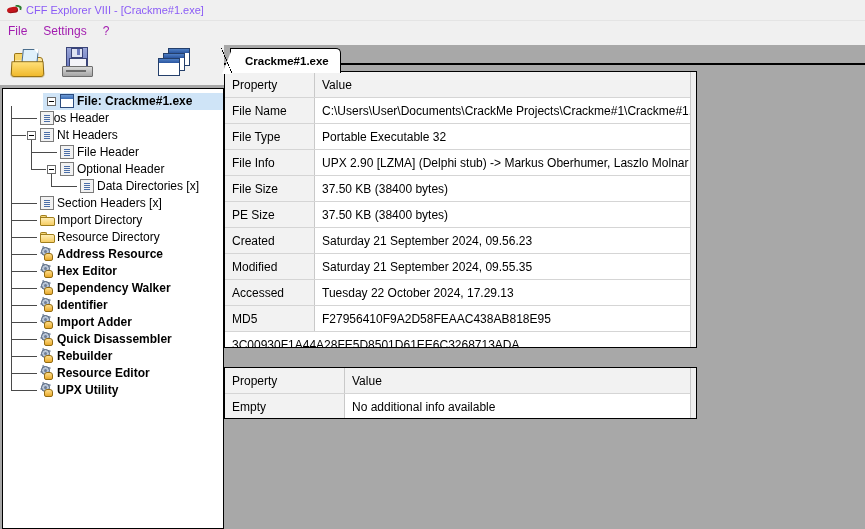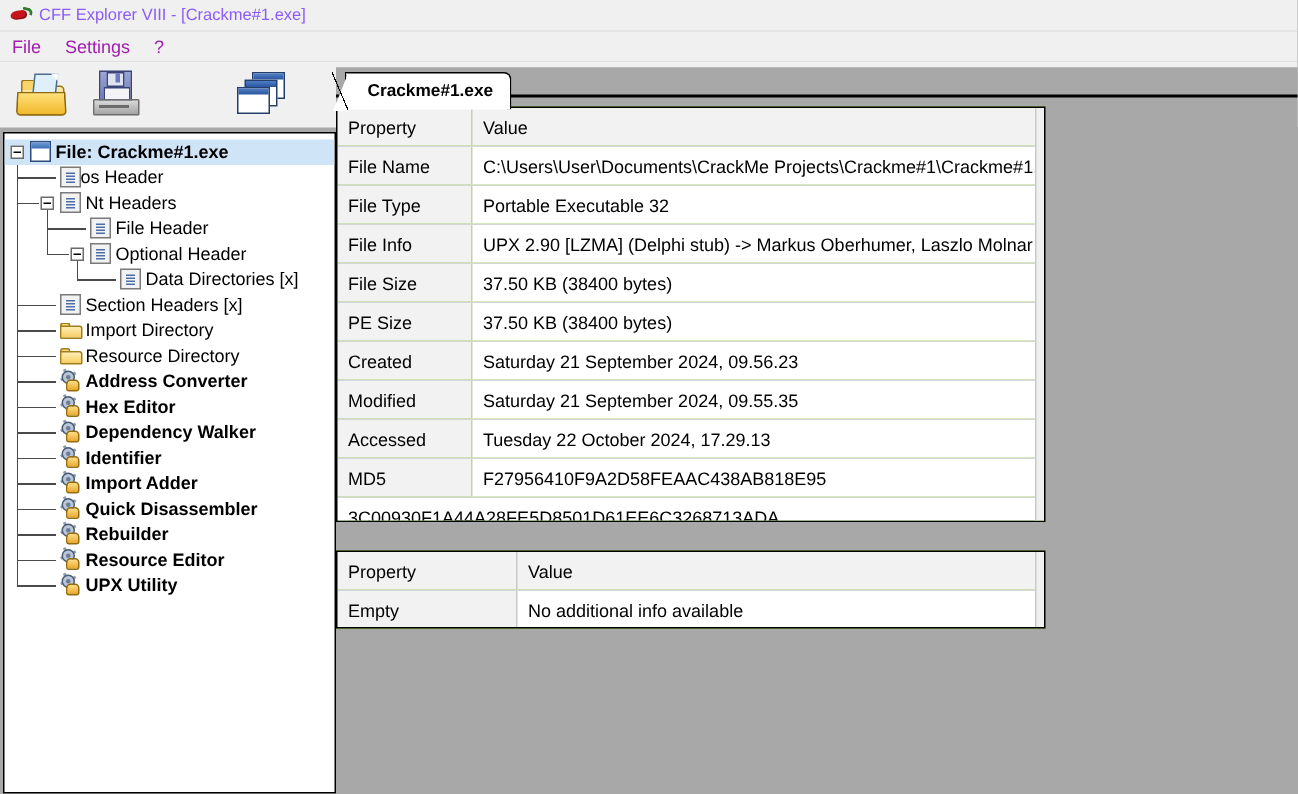--- a/index.html
+++ b/index.html
@@ -136,21 +136,21 @@
     background: #ffffff;
     border: 1px solid #000000;
     overflow: hidden;
   }
   .tnode {
     position: relative; height: 17px;
     display: flex; align-items: center;
     font-size: 12px; color: #000; white-space: nowrap;
     cursor: default;
   }
-  .tnode.sel { background: #cfe4f7; }
+  .tnode.sel { background: #cfe4f7; margin-left: 40px; }
   .tnode .lbl { line-height: 17px; }
   .tnode.bold .lbl { font-weight: bold; }
 
   
   #treelines { position:absolute; left:0; top:0; width:220px; height:439px; pointer-events:none; }
 
   
   .pmbox {
     position:absolute; width:9px; height:9px;
     background:#fff; border:1px solid #6b6b6b;
@@ -249,21 +249,21 @@
   }
   .tab:after {
     content:''; position:absolute; left:-10px; bottom:-1px;
     width:11px; height:26px;
     background: linear-gradient(to top right, transparent 49.4%, #000 49.4%, #000 53%, transparent 53%);
   }
 
   
   .grid {
     position:absolute;
-    background:#84cc16;
+    background:#5eead4;
     border:1px solid #000;
     overflow:hidden;
     box-sizing:border-box;
   }
   #grid-main { left:0; top:26px; width:473px; height:277px; }
   #grid-extra { left:0; top:322px; width:473px; height:52px; }
 
   .gridscroll {
     position:absolute; right:0; top:0; width:5px; bottom:0;
     background:#f0f0f0; border-left:1px solid #c9c9c9;
@@ -411,21 +411,21 @@
         </div>
         <span class="lbl" style="margin-left: 54px;">Resource Directory</span>
       </div>
       <div class="tnode bold">
         <div class="nicon ic-tool" style="left: 37px; top: 1px;">
           <div class="sp1"></div>
           <div class="sp2"></div>
           <div class="gear"></div>
           <div class="hand"></div>
         </div>
-        <span class="lbl" style="margin-left: 54px;">Address Converter</span>
+        <span class="lbl" style="margin-left: 54px;">Address Resource</span>
       </div>
       <div class="tnode bold">
         <div class="nicon ic-tool" style="left: 37px; top: 1px;">
           <div class="sp1"></div>
           <div class="sp2"></div>
           <div class="gear"></div>
           <div class="hand"></div>
         </div>
         <span class="lbl" style="margin-left: 54px;">Hex Editor</span>
       </div>

